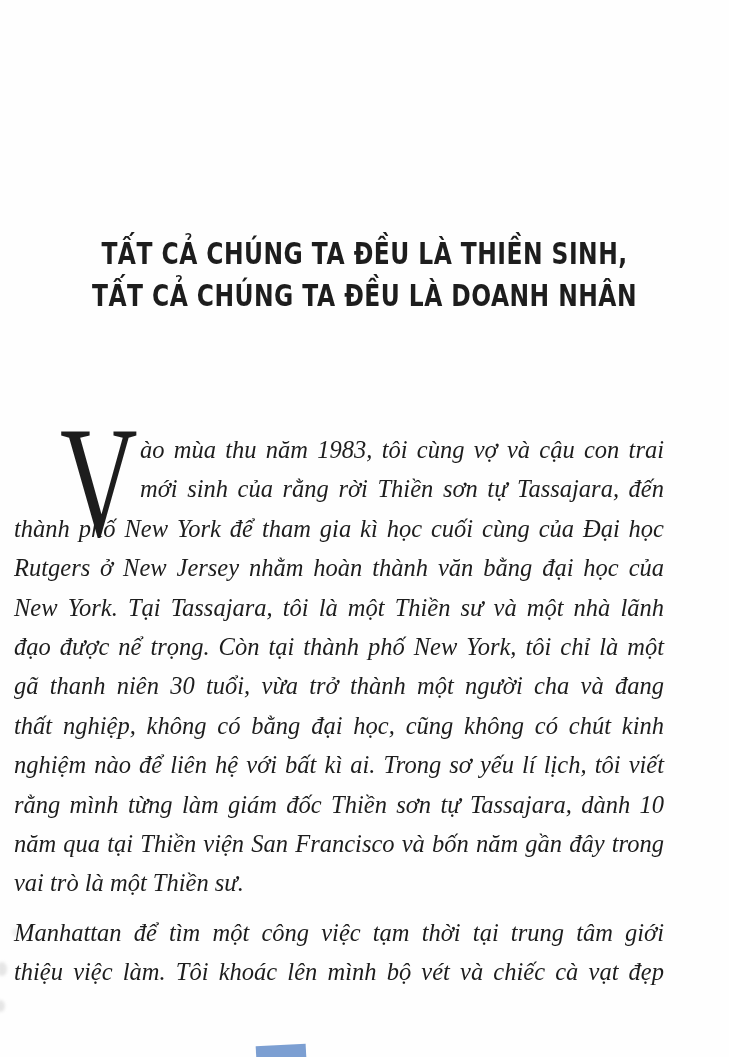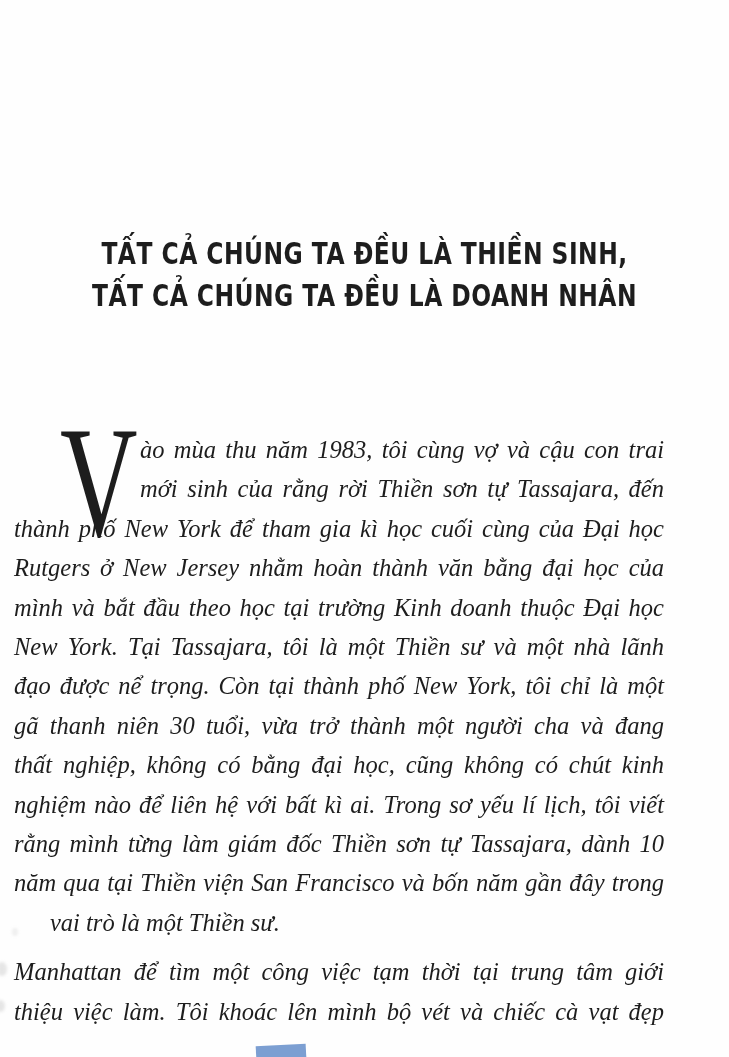--- a/index.html
+++ b/index.html
@@ -43,21 +43,20 @@
     position: absolute;
   }
   .jl {
     text-align: justify;
     text-align-last: justify;
     font-style: italic;
   }
   .jl.last {
     text-align: center;
     text-align-last: left;
-    margin-left: 36px;
   }
   .cap-indent { margin-left: 126px; }
   .indent-first { text-indent: 54px; }
   .para2 { margin-top: 10px; }
 
   
   .drop-cap {
     position: absolute;
     left: 46px; top: 0px;
     font-family: "Liberation Serif", "DejaVu Serif", serif;
@@ -106,21 +105,20 @@
 
   <div class="body-block">
 
     <span class="drop-cap">V</span>
 
     <div>
       <div class="jl cap-indent">ào mùa thu năm 1983, tôi cùng vợ và cậu con trai</div>
       <div class="jl cap-indent">mới sinh của rằng rời Thiền sơn tự Tassajara, đến</div>
       <div class="jl">thành phố New York để tham gia kì học cuối cùng của Đại học</div>
       <div class="jl">Rutgers ở New Jersey nhằm hoàn thành văn bằng đại học của</div>
-      <div class="jl">mình và bắt đầu theo học tại trường Kinh doanh thuộc Đại học</div>
       <div class="jl">New York. Tại Tassajara, tôi là một Thiền sư và một nhà lãnh</div>
       <div class="jl">đạo được nể trọng. Còn tại thành phố New York, tôi chỉ là một</div>
       <div class="jl">gã thanh niên 30 tuổi, vừa trở thành một người cha và đang</div>
       <div class="jl">thất nghiệp, không có bằng đại học, cũng không có chút kinh</div>
       <div class="jl">nghiệm nào để liên hệ với bất kì ai. Trong sơ yếu lí lịch, tôi viết</div>
       <div class="jl">rằng mình từng làm giám đốc Thiền sơn tự Tassajara, dành 10</div>
       <div class="jl">năm qua tại Thiền viện San Francisco và bốn năm gần đây trong</div>
       <div class="jl last">vai trò là một Thiền sư.</div>
     </div>
 

